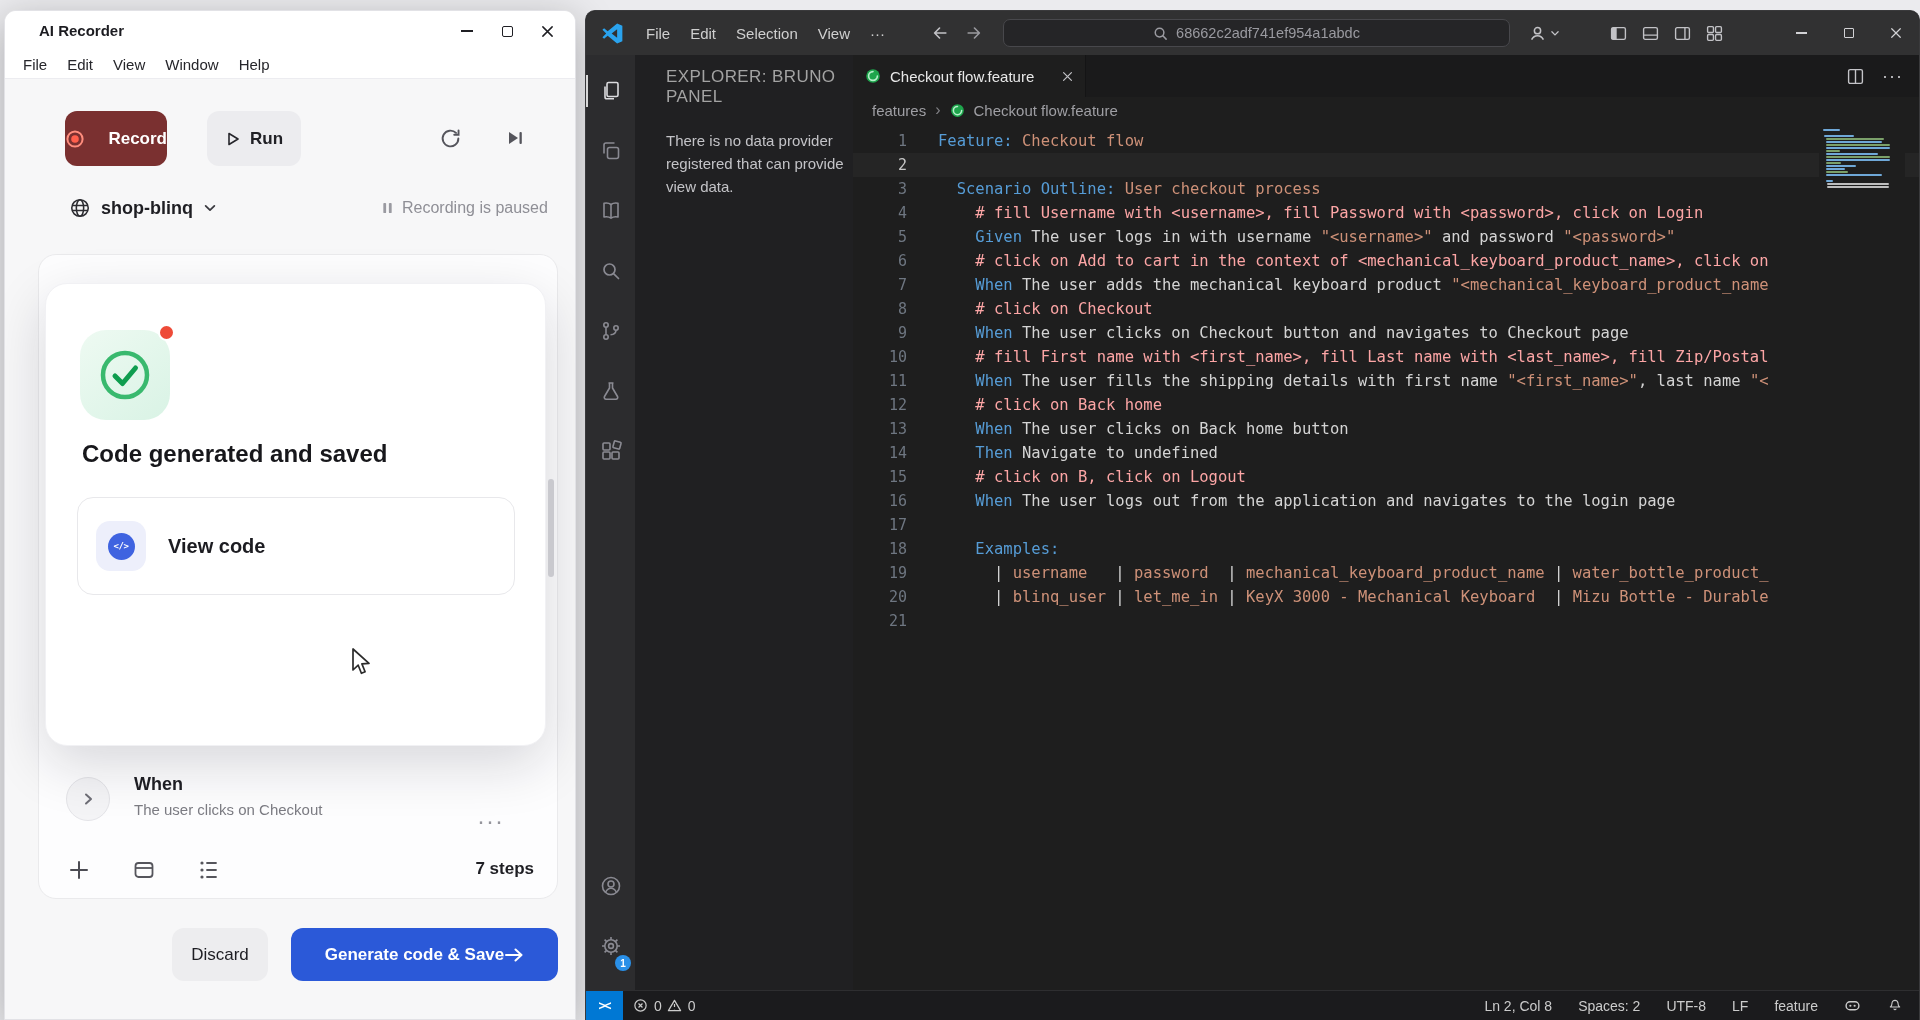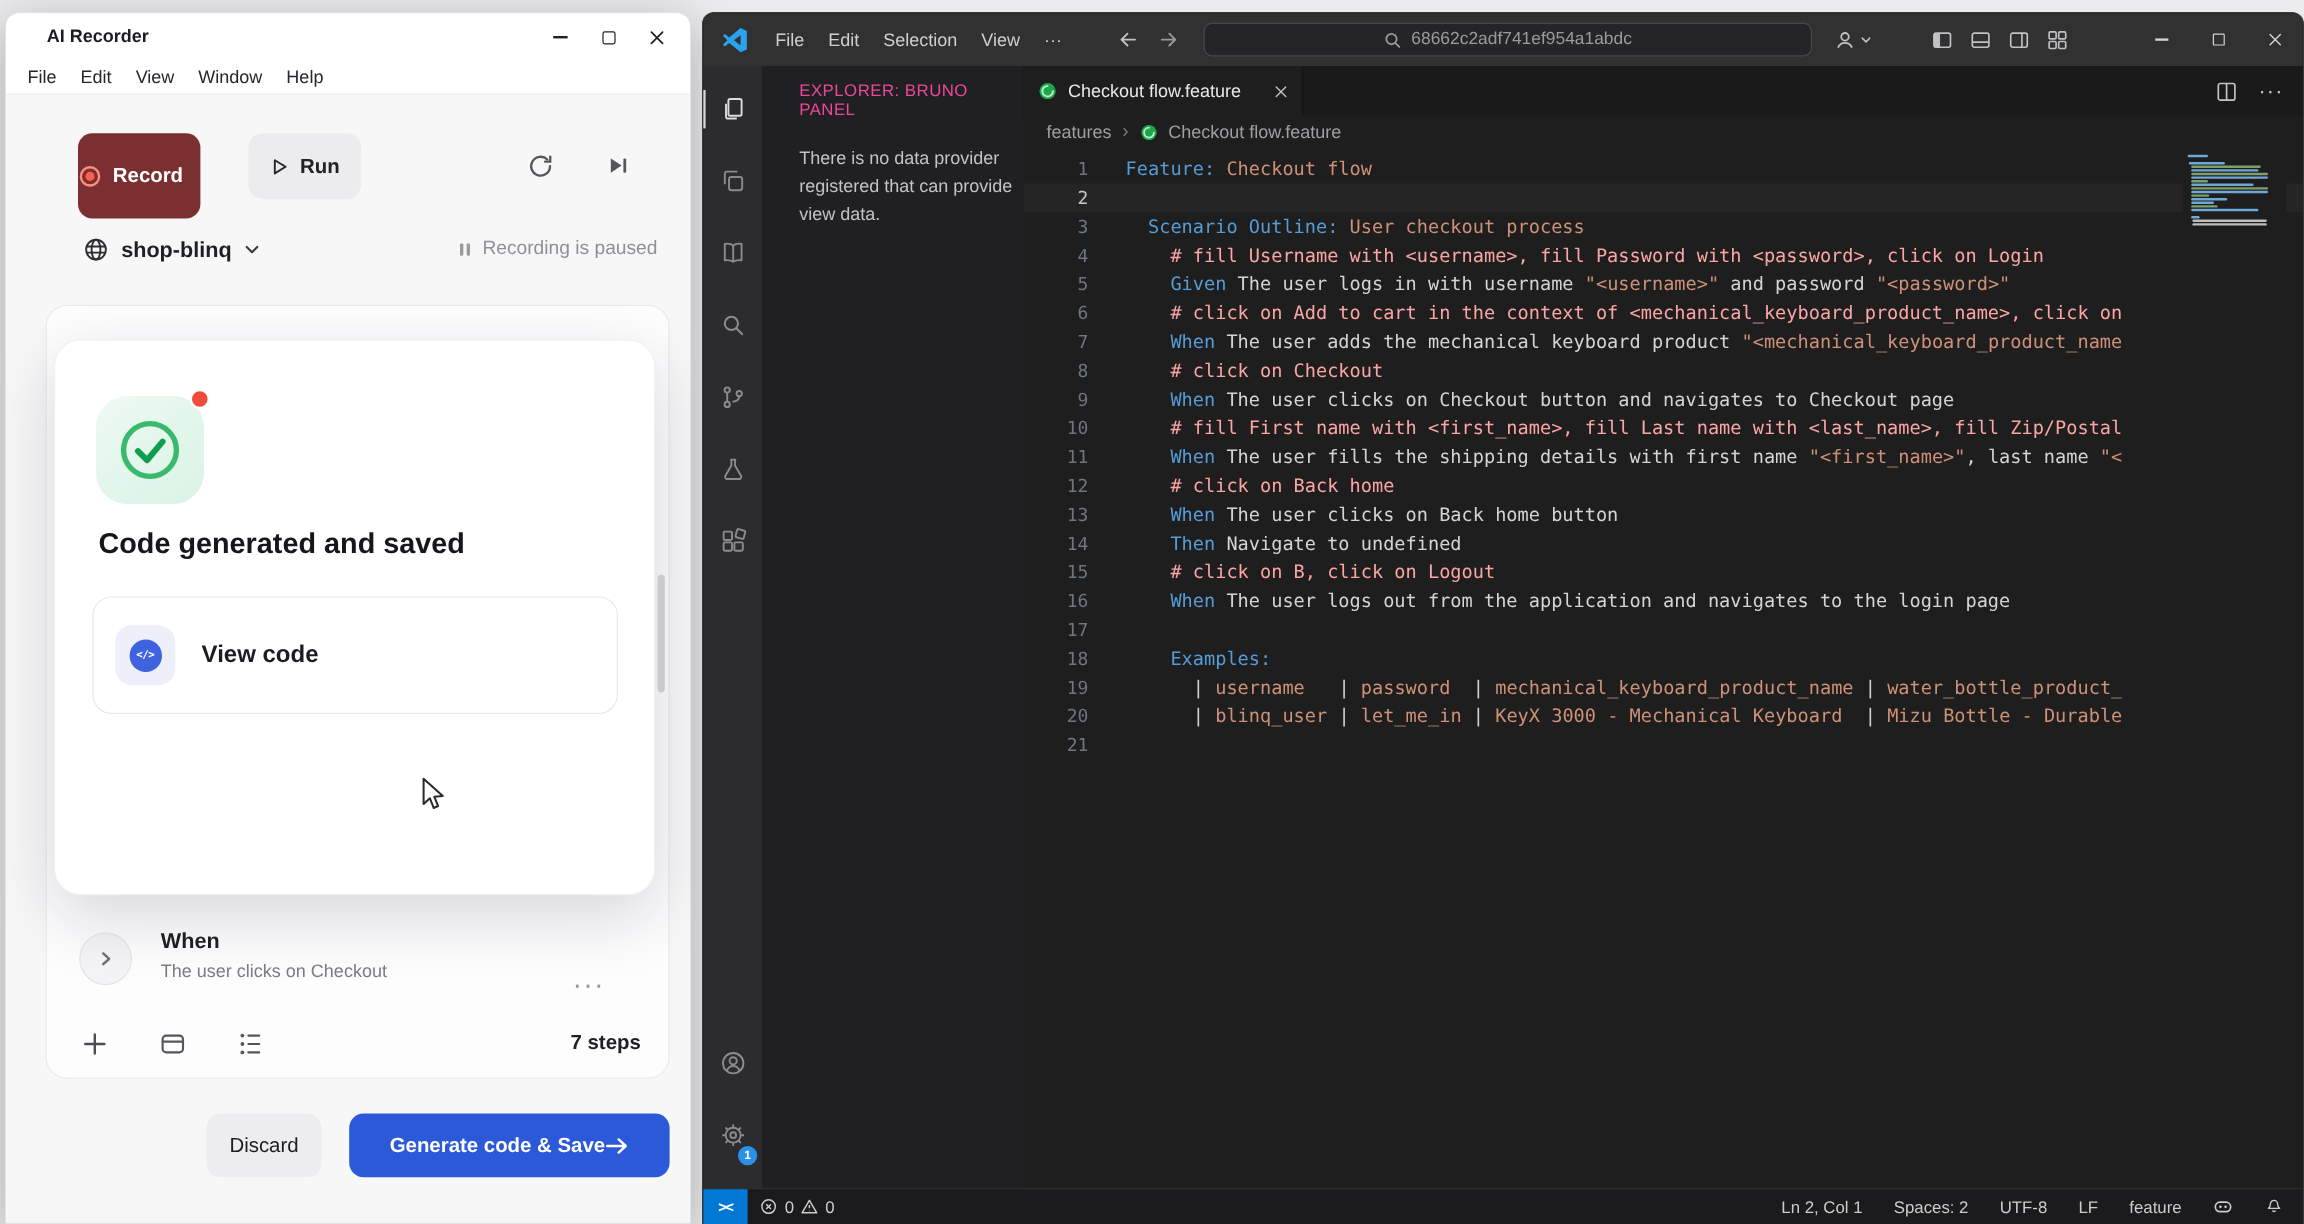--- a/index.html
+++ b/index.html
@@ -11,22 +11,22 @@
     border-radius:12px 12px 0 0;box-shadow:0 10px 40px rgba(0,0,0,.28);border:1px solid #e2e2e6;overflow:hidden}
   .r-titlebar{position:relative;height:40px;background:#ffffff}
   .r-title{position:absolute;left:34px;top:11px;font-size:15px;font-weight:700;color:#1c1c21}
   .r-winbtns{position:absolute;right:8px;top:0;height:40px;display:flex;align-items:center}
   .r-wb{width:40px;height:40px;display:grid;place-items:center;cursor:default}
   .g-min{width:12px;height:2px;background:#1f1f24;display:block}
   .g-max{width:11px;height:11px;border:1.6px solid #1f1f24;border-radius:2px;display:block}
   .r-menubar{height:28px;background:#ffffff;border-bottom:1px solid #ececf0;display:flex;align-items:center;padding-left:8px}
   .r-mi{font-size:15px;color:#26262b;padding:2px 10px;border-radius:5px}
 
-  .btn-record{position:absolute;left:60px;top:100px;width:102px;height:71px;background:#7a3030;border:none;
-    border-radius:12px;color:#fff;display:flex;align-items:center;justify-content:flex-start;gap:9px;font-size:17px;font-weight:600;font-family:inherit}
+  .btn-record{position:absolute;left:60px;top:100px;width:102px;height:55px;background:#7a3030;border:none;
+    border-radius:12px;color:#fff;display:flex;align-items:center;justify-content:space-between;gap:9px;font-size:17px;font-weight:600;font-family:inherit}
   .btn-run{position:absolute;left:202px;top:100px;width:94px;height:55px;background:#ececef;border:none;
     border-radius:12px;color:#212126;display:flex;align-items:center;justify-content:center;gap:9px;font-size:17px;font-weight:600;font-family:inherit}
   .icon-btn{position:absolute;top:106px;width:42px;height:42px;background:transparent;border:none;display:grid;place-items:center}
   #btn-refresh{left:424px}
   #btn-skip{left:489px}
 
   .projectrow{position:absolute;left:64px;top:182px;height:30px;display:flex;align-items:center;gap:10px;color:#1e1e23}
   .proj{font-size:18px;font-weight:700}
   .pausedrow{position:absolute;left:376px;top:188px;display:flex;align-items:center;gap:8px;color:#8f8f96;font-size:16px}
 
@@ -86,21 +86,21 @@
 
   .v-body{position:absolute;top:44px;left:0;right:0;bottom:30px;display:flex}
   .v-activity{width:49px;background:#2c2c2e;display:flex;flex-direction:column;align-items:stretch;padding:6px 0 14px 0}
   .ab-item{position:relative;height:60px;display:grid;place-items:center;color:#8a8a92}
   .ab-item.active{color:#dcdcdf}
   .ab-item.active::before{content:'';position:absolute;left:0;top:14px;bottom:14px;width:2px;background:#d8d8d8}
   .ab-spacer{flex:1}
   .ab-badge{position:absolute;right:4px;bottom:5px;width:16px;height:16px;border-radius:8px;background:#2a90e8;
     color:#fff;font-size:10px;font-weight:700;display:grid;place-items:center}
   .v-sidebar{width:218px;background:#202022;padding:12px 10px 0 31px}
-  .sb-header{font-size:14px;letter-spacing:.4px;color:#ec4899}
+  .sb-header{font-size:17px;letter-spacing:.4px;color:#a3a3a3}
   .sb-msg{margin-top:22px;font-size:15px;line-height:23px;color:#c3c3c7;width:180px}
 
   .v-main{flex:1;display:flex;flex-direction:column;background:#1e1e1e;min-width:0}
   .v-tabs{height:42px;background:#1a1a1b;display:flex;align-items:stretch}
   .v-tab{width:233px;background:#1e1e1e;display:flex;align-items:center;padding:0 12px;gap:9px;border-right:1px solid #141415;
     color:#e8e8e8;font-size:15px}
   .tab-label{flex:1;white-space:nowrap;overflow:hidden}
   .v-tabactions{margin-left:auto;display:flex;align-items:center;gap:18px;padding-right:16px;color:#c7c7cb}
   .ta-more{font-size:18px;letter-spacing:1px}
   .v-breadcrumb{height:26px;display:flex;align-items:center;gap:9px;padding-left:19px;color:#9f9fa4;font-size:15px}
@@ -493,21 +493,21 @@
             <path d="M5.9 5.9l4.2 4.2M10.1 5.9l-4.2 4.2"></path>
           </svg>
         <span>0</span>
         <svg width="15" height="15" viewBox="0 0 16 16" fill="none" stroke="#cccccc" stroke-width="1.3" stroke-linejoin="round">
             <path d="M8 2.5 L14.5 13.5 H1.5 Z"></path>
             <path d="M8 6.5v3M8 11.6v.5"></path>
           </svg>
         <span>0</span>
       </div>
       <div class="status-right">
-        <span>Ln 2, Col 1</span>
+        <span>Ln 2, Col 8</span>
         <span>Spaces: 2</span>
         <span>UTF-8</span>
         <span>LF</span>
         <span>feature</span>
         <svg width="17" height="17" viewBox="0 0 16 16" fill="none" stroke="#cccccc" stroke-width="1.3">
             <rect x="2" y="4.5" width="12" height="7.5" rx="3.6"></rect>
             <circle cx="6" cy="8.2" r="1" fill="#cccccc" stroke="none"></circle>
             <circle cx="10" cy="8.2" r="1" fill="#cccccc" stroke="none"></circle>
           </svg>
         <svg width="16" height="16" viewBox="0 0 24 24" fill="none" stroke="#cccccc" stroke-width="1.7" stroke-linejoin="round">

